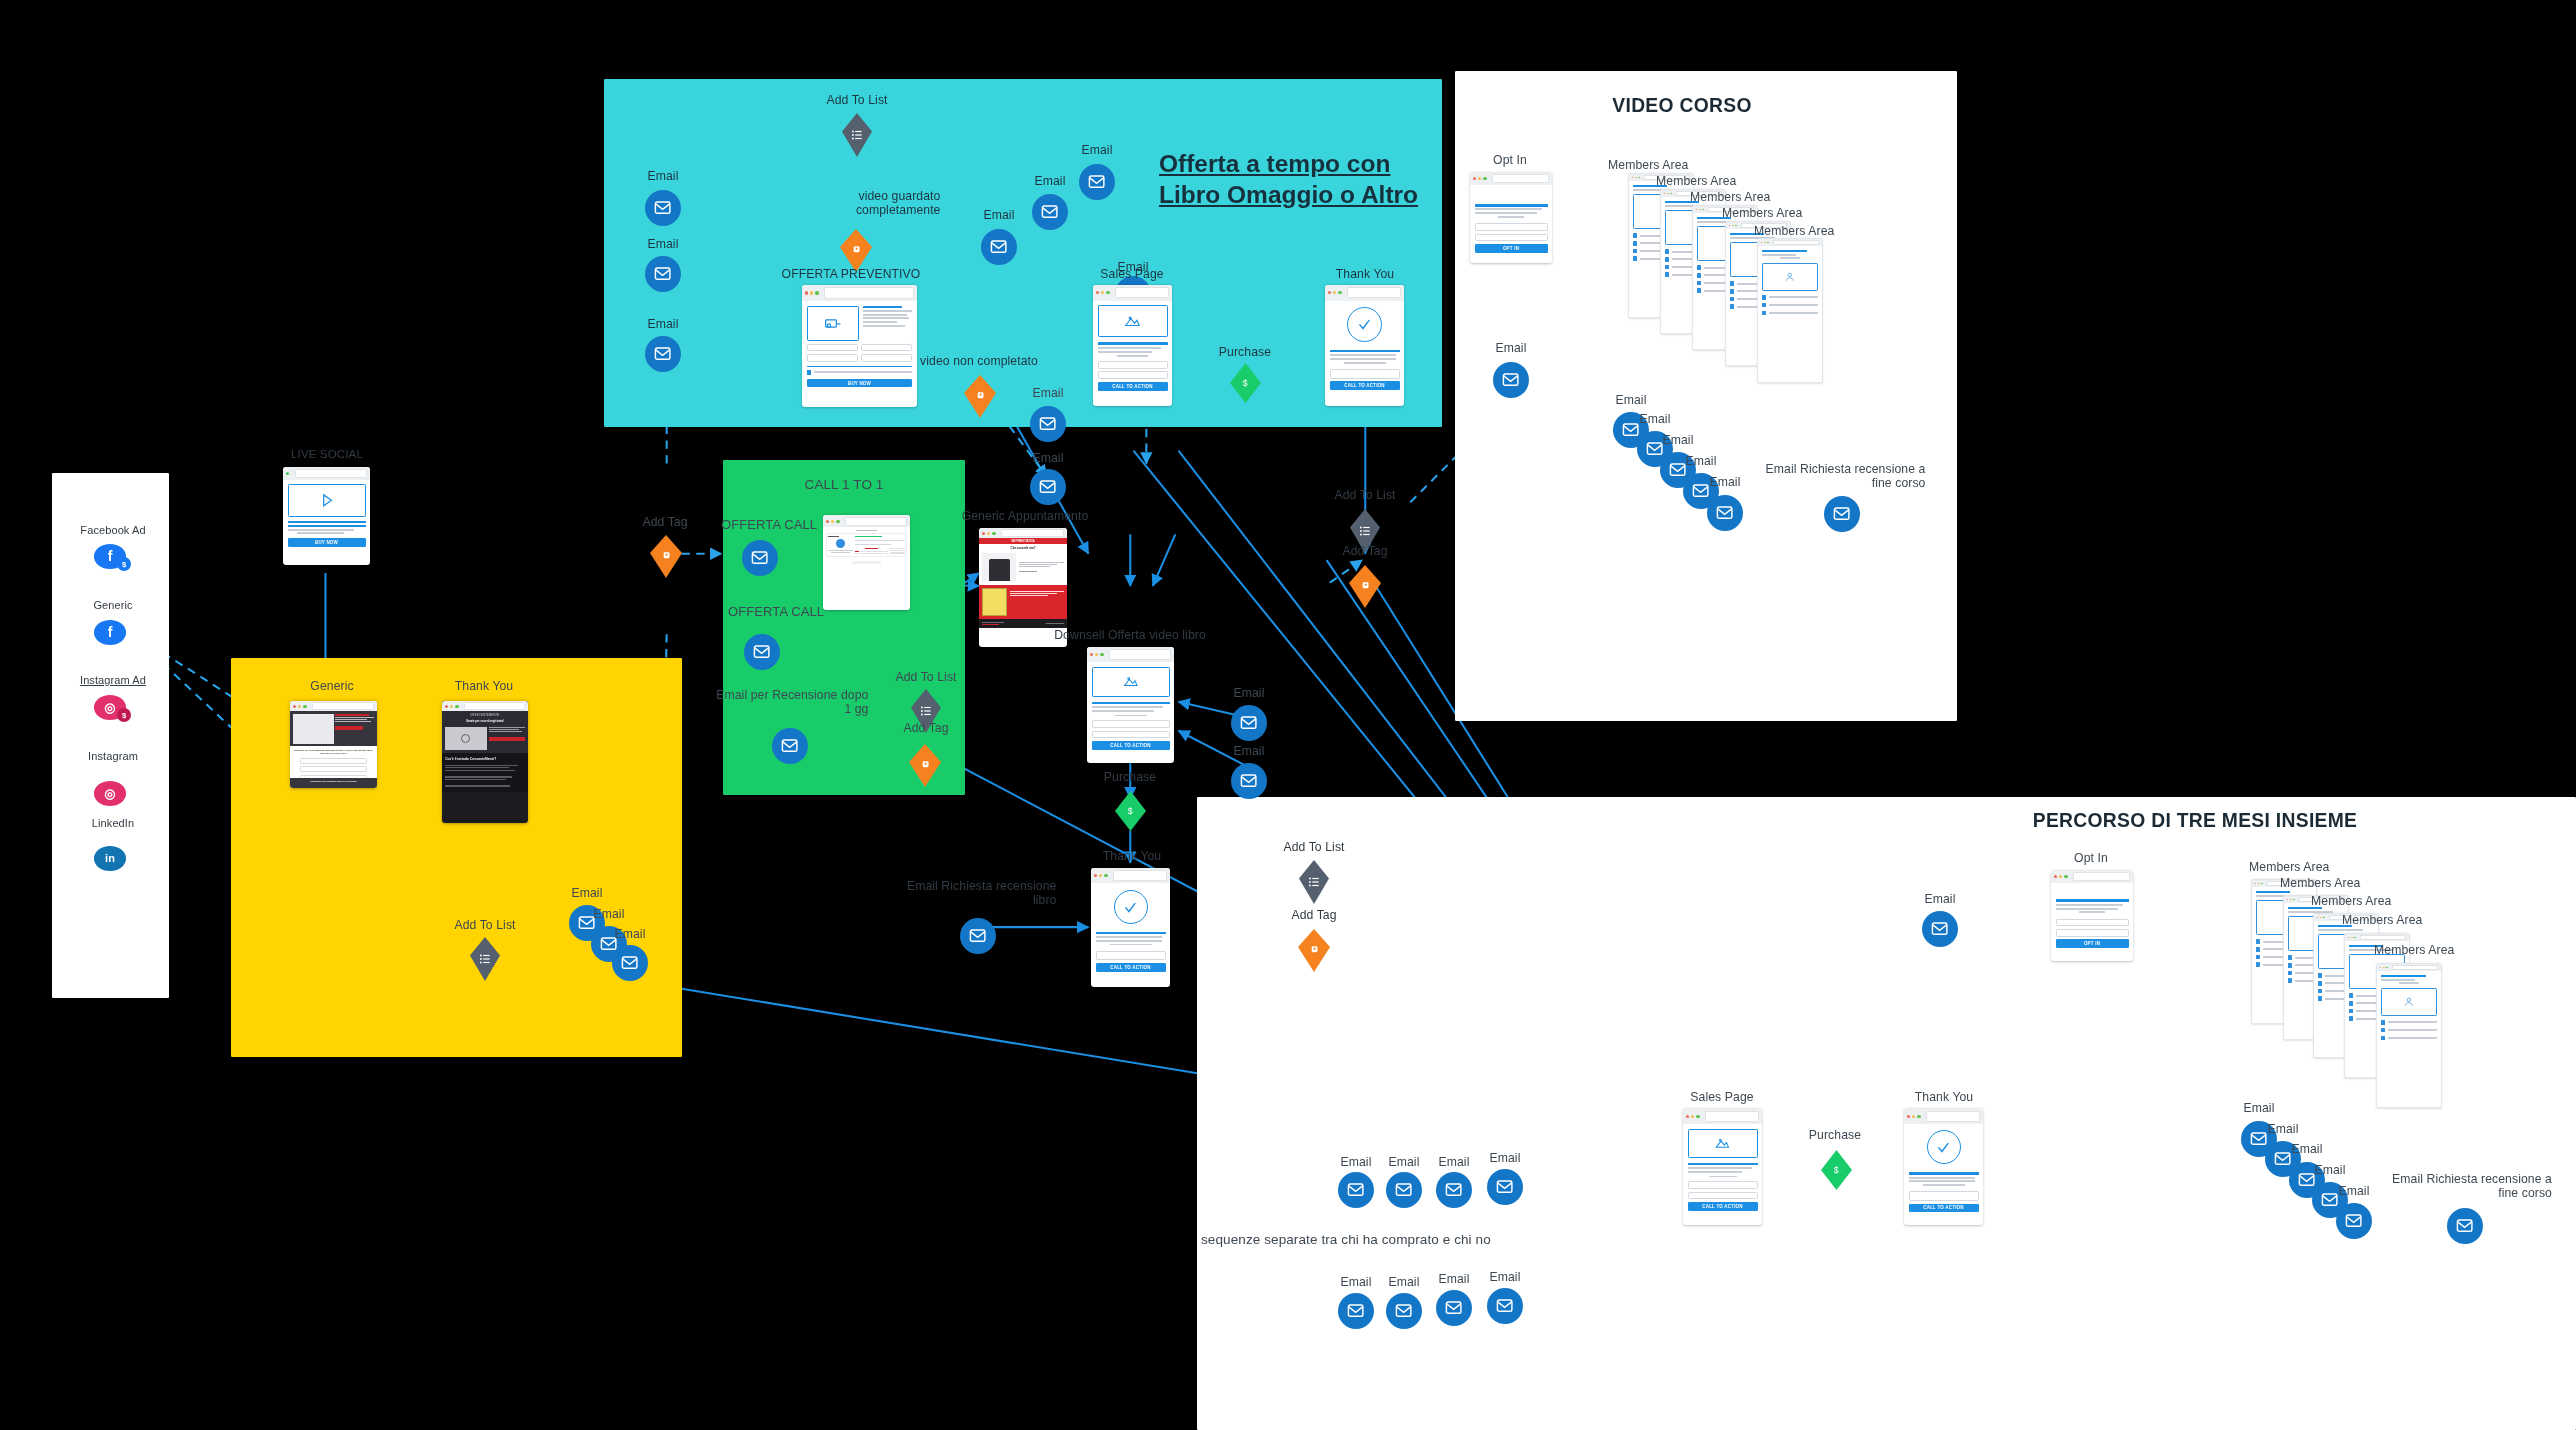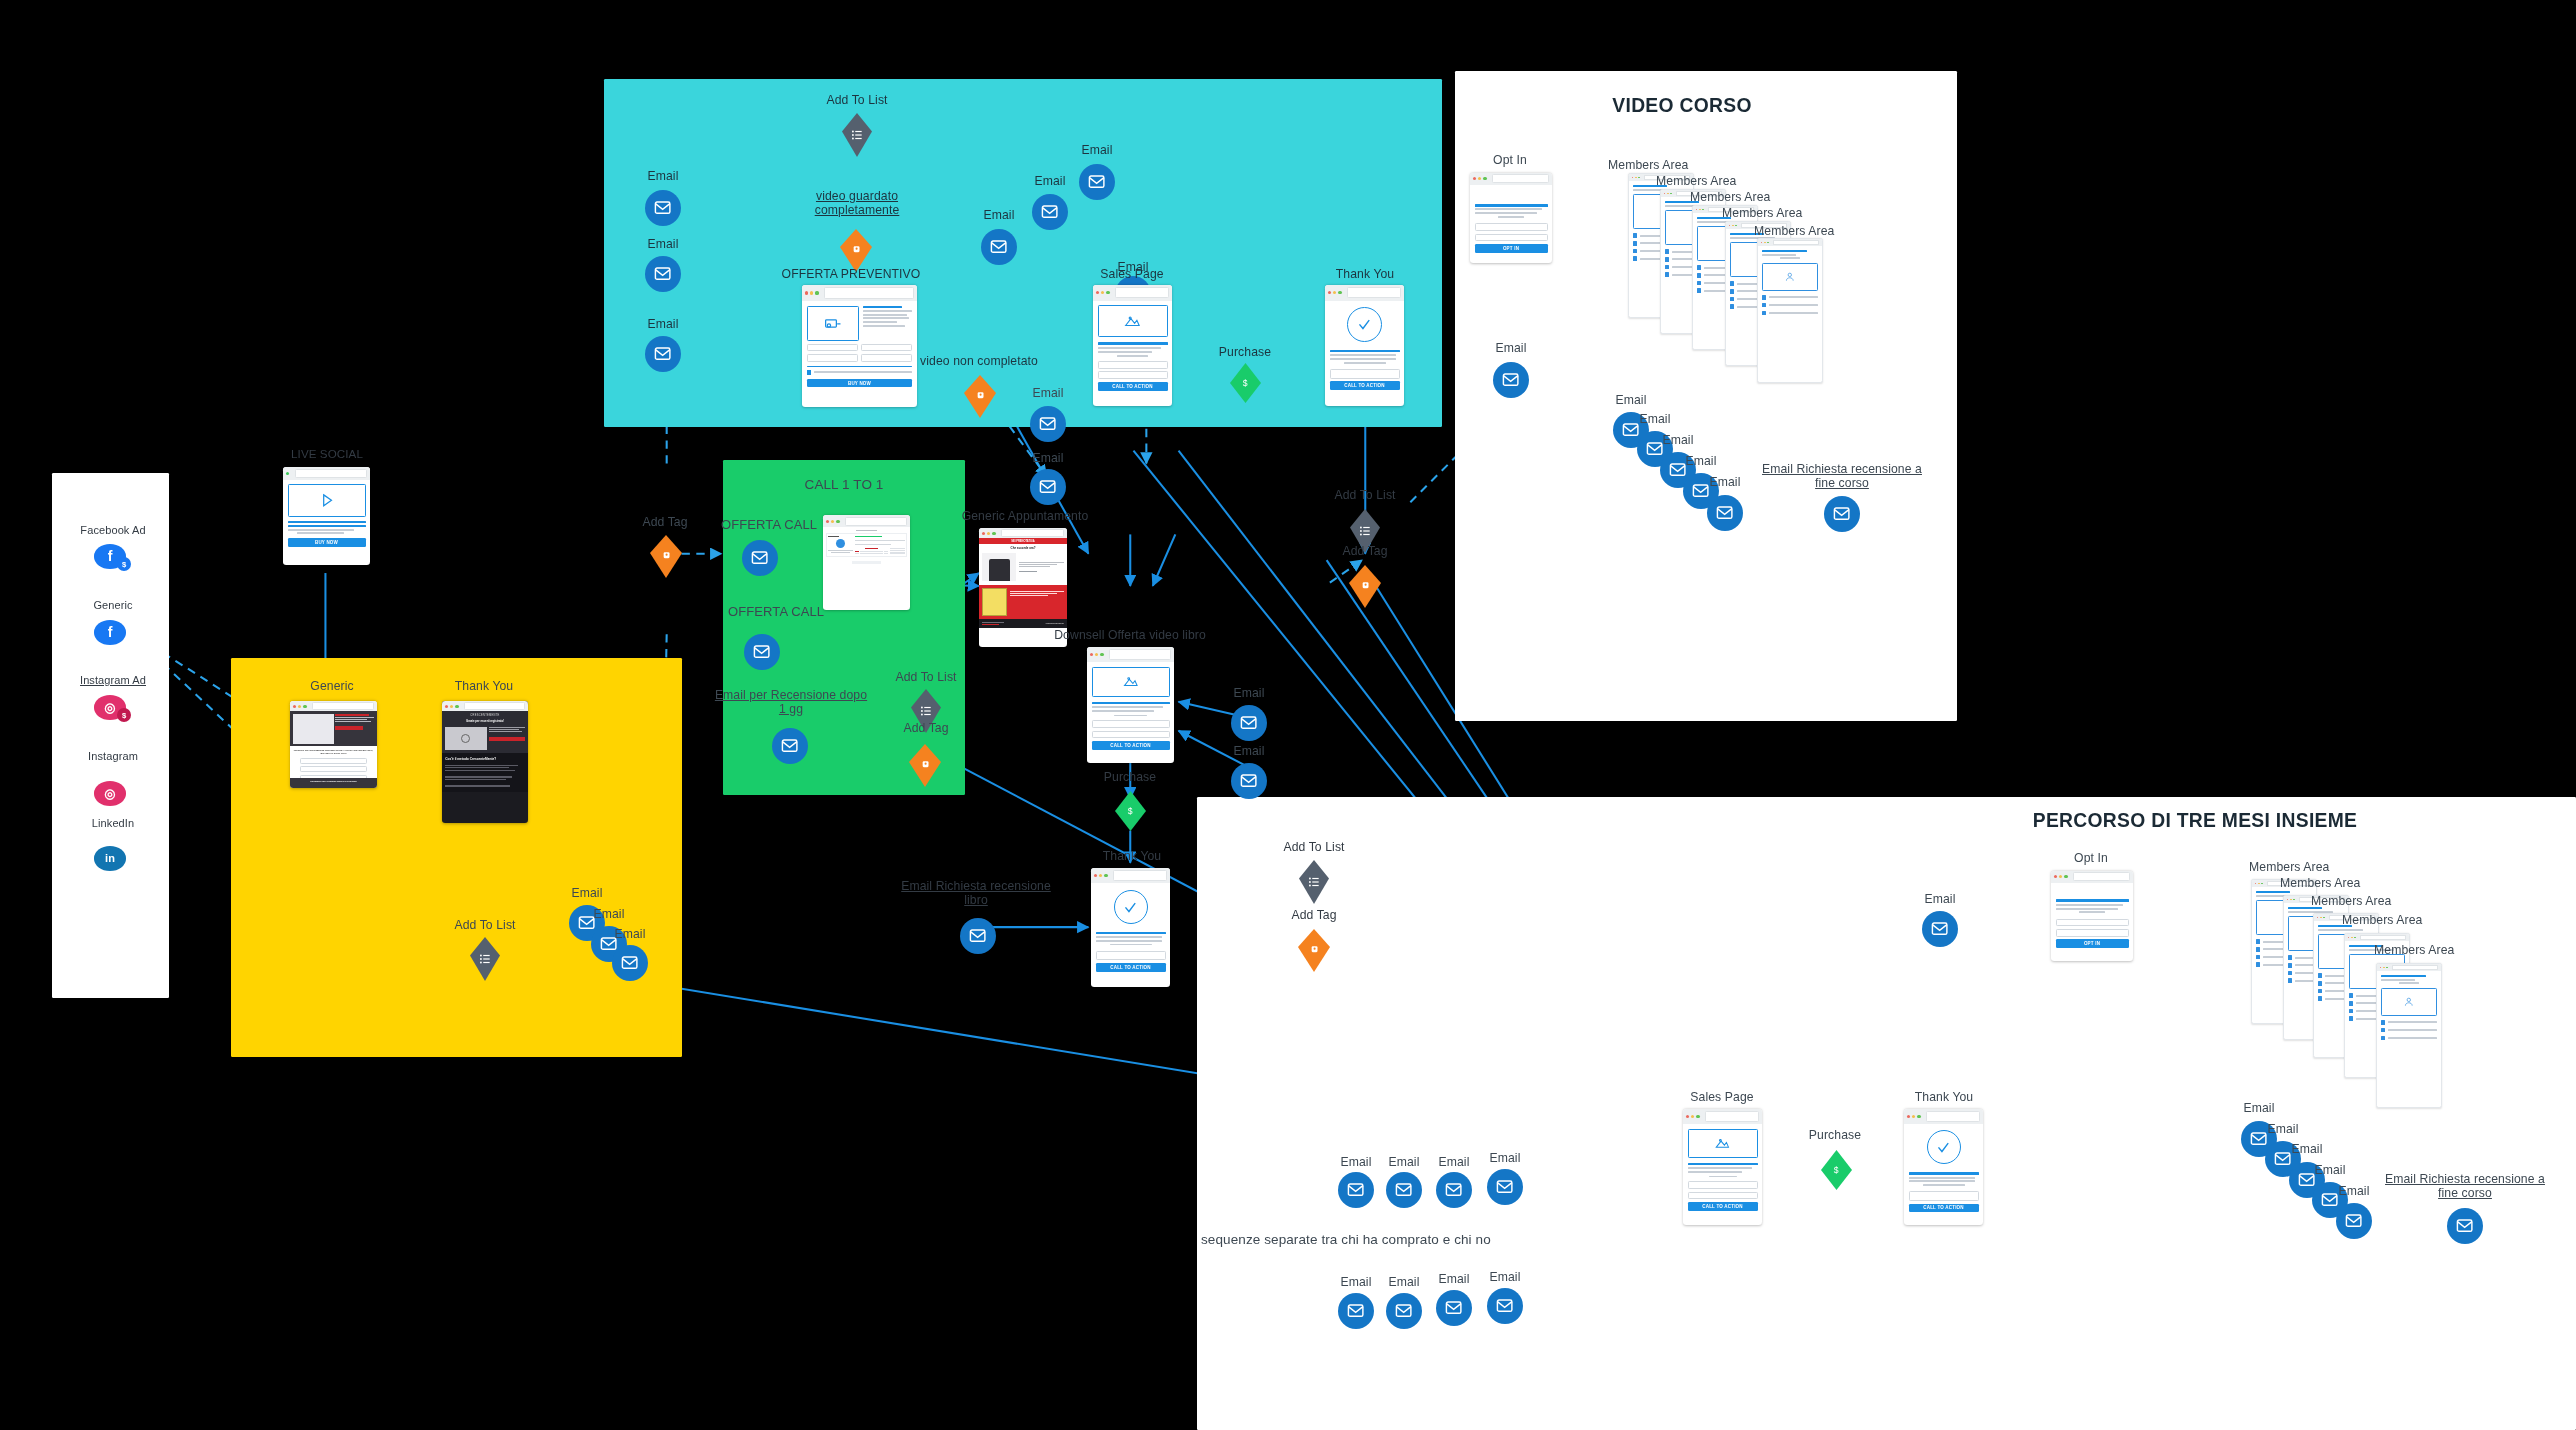--- a/index.html
+++ b/index.html
@@ -12,21 +12,21 @@
   .panel.yellow{background:#FFD400;}
   .panel.green{background:#19CC6A;}
   .panel.white{background:#FFFFFF;}
   
   .lbl{position:absolute;color:#3D4852;font-size:12.2px;line-height:1.15;
        white-space:nowrap;letter-spacing:0.1px;}
   .lbl.c{transform:translateX(-50%);text-align:center;}
   .lbl.dim{color:#333B44;}
   .lbl.onteal{color:#1d3540;}
   .lbl.big{font-size:19.3px;font-weight:bold;color:#1b2a35;letter-spacing:0.3px;}
-  .lbl.ml{white-space:normal;text-align:center;width:167px;text-decoration:underline;}
+  .lbl.ml{white-space:normal;text-align:right;width:167px;}
   .title-offer{position:absolute;font-size:24.5px;font-weight:600;color:#16313d;
       text-decoration:underline;line-height:1.25;white-space:nowrap;}
   
   .mail{position:absolute;width:36px;height:36px;border-radius:50%;
         background:#1476C6;display:flex;align-items:center;justify-content:center;}
   .mail svg{width:19.3px;height:19.3px;}
   
   .dia{position:absolute;width:30px;height:39px;
        display:flex;align-items:center;justify-content:center;}
   .dia .shape{position:absolute;inset:0;background:#55606E;
@@ -202,20 +202,24 @@
   <div class="panel green" style="left:723px;top:460px;width:242px;height:335px;"></div>
   <div class="panel white" style="left:1455px;top:71px;width:502px;height:650px;"></div>
   <div class="panel white" style="left:1197px;top:797px;width:1379px;height:633px;"></div>
   <div class="panel white" style="left:52px;top:473px;width:117px;height:525px;"></div>
 
   <div class="lbl big c" style="left:1682px;top:95px;">VIDEO CORSO</div>
   <div class="lbl big c" style="left:2195px;top:810px;">PERCORSO DI TRE MESI INSIEME</div>
   <div class="lbl c" style="left:844px;top:477px;font-size:13.5px;">CALL 1 TO 1</div>
   <div class="lbl c dim" style="left:327px;top:447px;font-size:11.6px;">LIVE SOCIAL</div>
 
+  <div class="title-offer" style="left:1159px;top:149px;">
+    <span>Offerta a tempo con</span><br>
+    <span>Libro Omaggio o Altro</span>
+  </div>
 
   <div class="lbl c dim" style="left:113px;top:524px;font-size:11px;">Facebook Ad</div>
   <div class="abs" style="left:94px;top:544px;">
     <div class="soc fb" style="position:relative;width:32px;height:24.5px;font-size:14px;">f
       <div class="badge" style="background:#1878F3;">$</div></div>
   </div>
   <div class="lbl c dim" style="left:113px;top:599px;font-size:11px;">Generic</div>
   <div class="abs" style="left:94px;top:620px;">
     <div class="soc fb" style="position:relative;width:32px;height:24.5px;font-size:14px;">f</div>
   </div>

